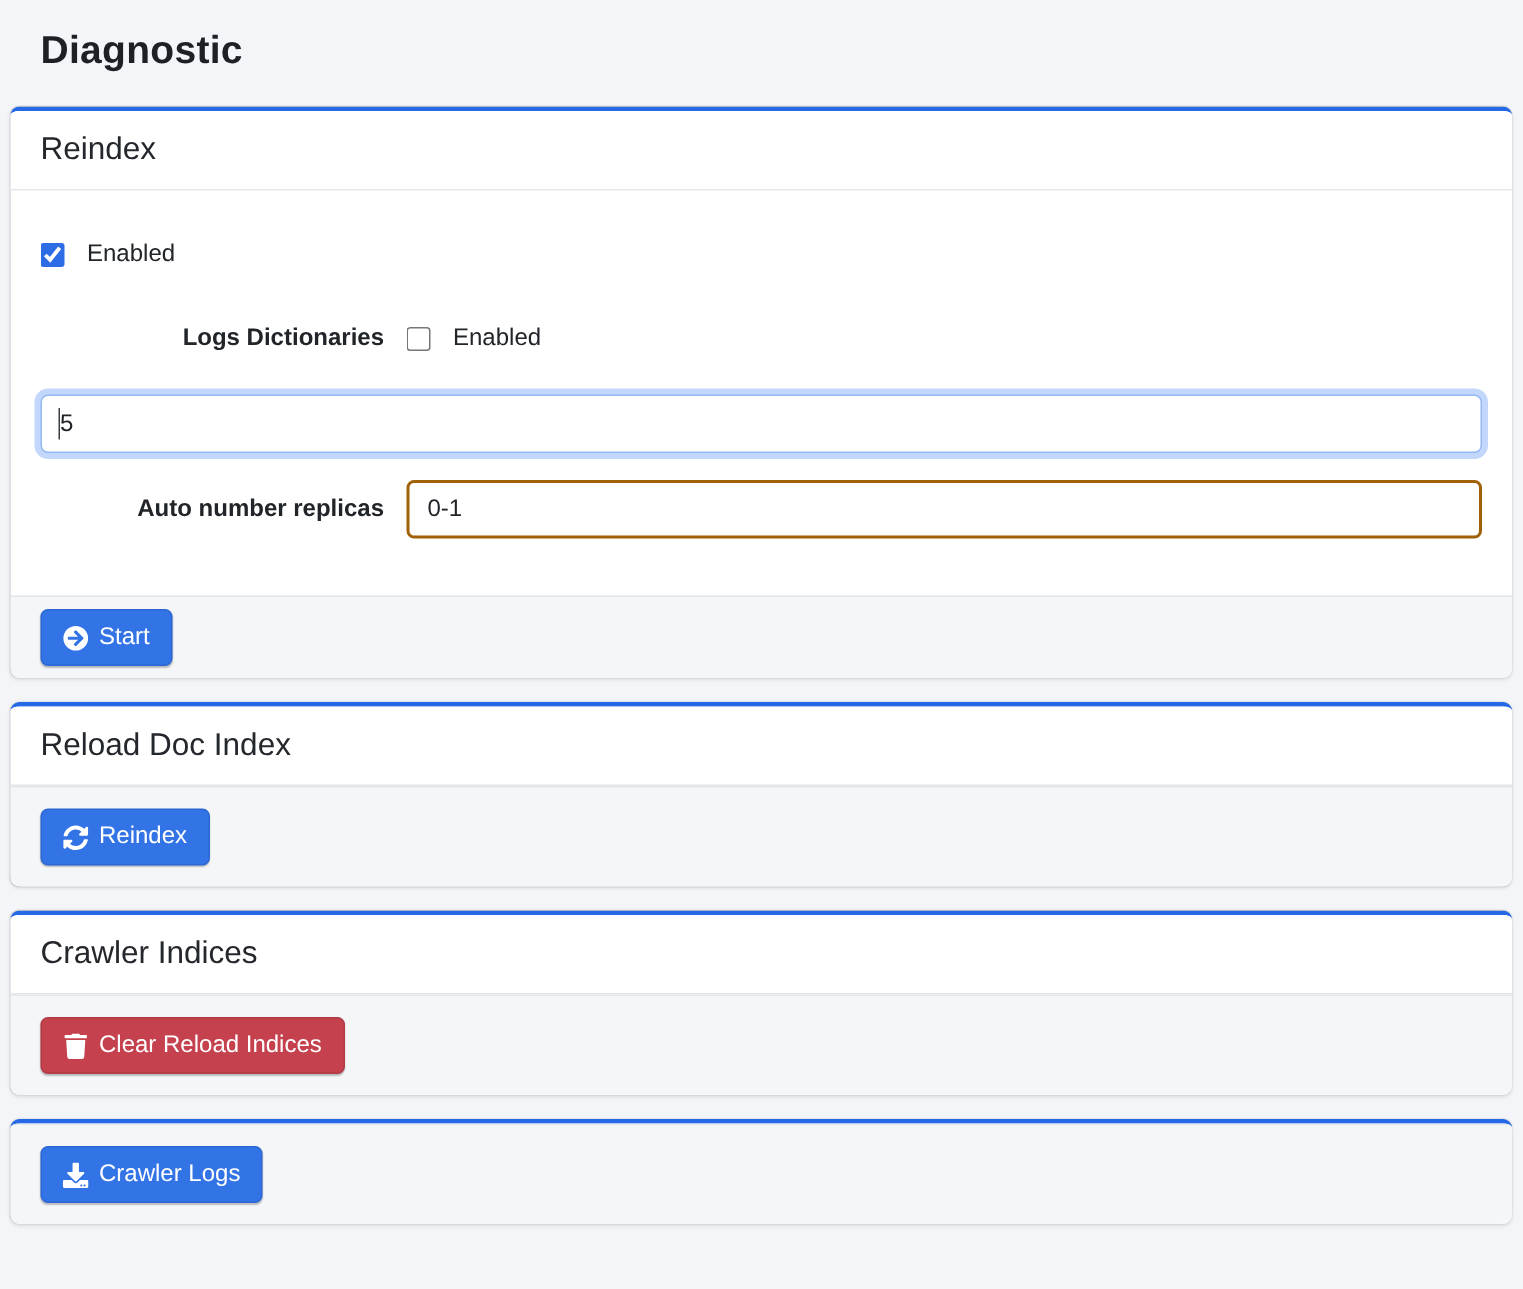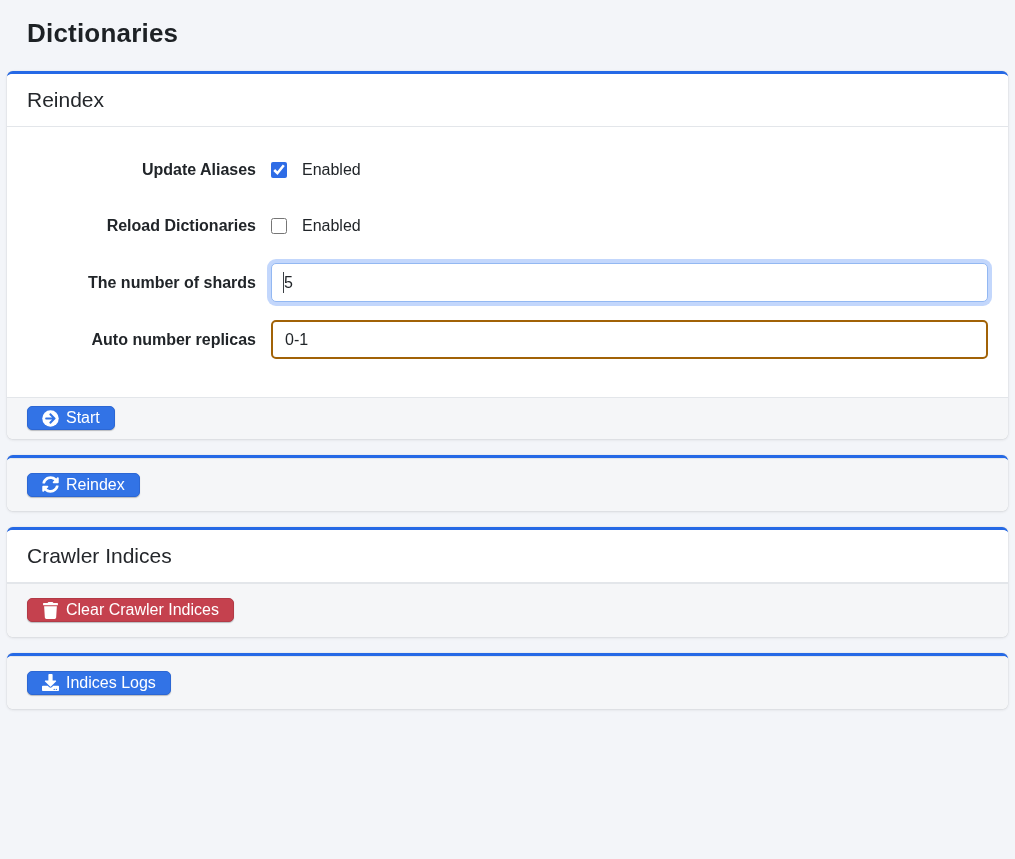--- a/index.html
+++ b/index.html
@@ -81,21 +81,21 @@
     border-top: 1px solid #e3e6ea;
     padding: 14px 20px;
   }
   .card-footer.compact { padding: 8px 20px; }
   .btn {
     display: inline-flex;
     align-items: center;
     gap: 7px;
     border-radius: 5px;
     padding: 0 14px;
-    height: 24px;
+    height: 38px;
     font-size: 16px;
     font-family: "Liberation Sans", sans-serif;
     color: #ffffff;
     cursor: pointer;
     box-shadow: 0 1px 1px rgba(50,54,60,0.30);
     justify-content: space-between;
   }
   .btn-primary {
     background: var(--primary, #3273e6);
     border: 1px solid var(--primary-border, #2c67d4);
@@ -107,51 +107,49 @@
   .btn .icon { display: inline-flex; width: 17px; height: 17px; }
   .btn .icon svg { width: 100%; height: 100%; fill: #ffffff; }
   .btn-primary .icon svg .knockout { fill: var(--primary, #3273e6); }
 </style>
 </head>
 <body>
 
 <div class="content-wrapper">
 
   <div class="page-header">
-    <h1>Dictionaries</h1>
+    <h1>Diagnostic</h1>
   </div>
 
   <div class="card">
     <div class="card-header">
       <span>Reindex</span>
     </div>
     <div class="card-body">
 
       <div class="form-row">
-        <div class="form-label">Update Aliases</div>
         <div class="form-control-col">
           <label class="check-wrap">
             <input type="checkbox" checked="" style="">
             <span class="check-label">Enabled</span>
           </label>
         </div>
       </div>
 
       <div class="form-row">
-        <div class="form-label">Reload Dictionaries</div>
+        <div class="form-label">Logs Dictionaries</div>
         <div class="form-control-col">
           <label class="check-wrap">
             <input type="checkbox" style="">
             <span class="check-label">Enabled</span>
           </label>
         </div>
       </div>
 
       <div class="form-row">
-        <div class="form-label">The number of shards</div>
         <div class="form-control-col">
           <div class="input-wrap">
             <input type="text" class="text-input focused" value="5" style="">
             <div class="caret"></div>
           </div>
         </div>
       </div>
 
       <div class="form-row">
         <div class="form-label">Auto number replicas</div>
@@ -170,20 +168,23 @@
               <circle cx="256" cy="256" r="248" fill="#ffffff"></circle>
               <path class="knockout" d="M227.1 151.6l75.5 72.4H120c-13.3 0-24 10.7-24 24v16c0 13.3 10.7 24 24 24h182.6l-75.5 72.4c-9.7 9.3-9.9 24.8-.4 34.3l11 10.9c9.4 9.4 24.6 9.4 33.9 0L404.3 273c9.4-9.4 9.4-24.6 0-33.9L271.6 106.3c-9.4-9.4-24.6-9.4-33.9 0l-11 10.9c-9.5 9.6-9.3 25.1.4 34.4z"></path>
             </svg>
         </span>
         <span>Start</span>
       </button>
     </div>
   </div>
 
   <div class="card">
+    <div class="card-header">
+      <span>Reload Doc Index</span>
+    </div>
     <div class="card-footer">
       <button class="btn btn-primary">
         <span class="icon">
           <svg viewBox="0 0 512 512">
               <path d="M370.72 133.28C339.458 104.008 298.888 87.962 255.848 88c-77.458.068-144.328 53.178-162.791 126.85-1.344 5.363-6.122 9.15-11.651 9.15H24.103c-7.498 0-13.194-6.807-11.807-14.176C33.933 94.924 134.813 8 256 8c66.448 0 126.791 26.136 171.315 68.685L463.03 40.97C478.149 25.851 504 36.559 504 57.941V192c0 13.255-10.745 24-24 24H345.941c-21.382 0-32.09-25.851-16.971-40.971l41.75-41.749zM32 296h134.059c21.382 0 32.09 25.851 16.971 40.971l-41.75 41.75c31.262 29.273 71.835 45.319 114.876 45.28 77.418-.07 144.315-53.144 162.787-126.849 1.344-5.363 6.122-9.15 11.651-9.15h57.304c7.498 0 13.194 6.807 11.807 14.176C478.067 417.076 377.187 504 256 504c-66.448 0-126.791-26.136-171.315-68.685L48.97 471.03C33.851 486.149 8 475.441 8 454.059V320c0-13.255 10.745-24 24-24z"></path>
             </svg>
         </span>
         <span>Reindex</span>
       </button>
     </div>
@@ -193,31 +194,31 @@
     <div class="card-header">
       <span>Crawler Indices</span>
     </div>
     <div class="card-footer">
       <button class="btn btn-danger">
         <span class="icon">
           <svg viewBox="0 0 448 512">
               <path d="M432 32H312l-9.4-18.7A24 24 0 0 0 281.1 0H166.8a23.72 23.72 0 0 0-21.4 13.3L136 32H16A16 16 0 0 0 0 48v32a16 16 0 0 0 16 16h416a16 16 0 0 0 16-16V48a16 16 0 0 0-16-16zM53.2 467a48 48 0 0 0 47.9 45h245.8a48 48 0 0 0 47.9-45L416 128H32z"></path>
             </svg>
         </span>
-        <span>Clear Crawler Indices</span>
+        <span>Clear Reload Indices</span>
       </button>
     </div>
   </div>
 
   <div class="card">
     <div class="card-footer">
       <button class="btn btn-primary">
         <span class="icon">
           <svg viewBox="0 0 512 512">
               <path d="M216 0h80c13.3 0 24 10.7 24 24v168h87.7c17.8 0 26.7 21.5 14.1 34.1L269.7 378.3c-7.5 7.5-19.8 7.5-27.3 0L90.1 226.1c-12.6-12.6-3.7-34.1 14.1-34.1H192V24c0-13.3 10.7-24 24-24zm296 376v112c0 13.3-10.7 24-24 24H24c-13.3 0-24-10.7-24-24V376c0-13.3 10.7-24 24-24h146.7l49 49c20.1 20.1 52.5 20.1 72.6 0l49-49H488c13.3 0 24 10.7 24 24zm-124 88c0-11-9-20-20-20s-20 9-20 20 9 20 20 20 20-9 20-20zm64 0c0-11-9-20-20-20s-20 9-20 20 9 20 20 20 20-9 20-20z"></path>
             </svg>
         </span>
-        <span>Indices Logs</span>
+        <span>Crawler Logs</span>
       </button>
     </div>
   </div>
 
 </div>
 
 </body></html>

